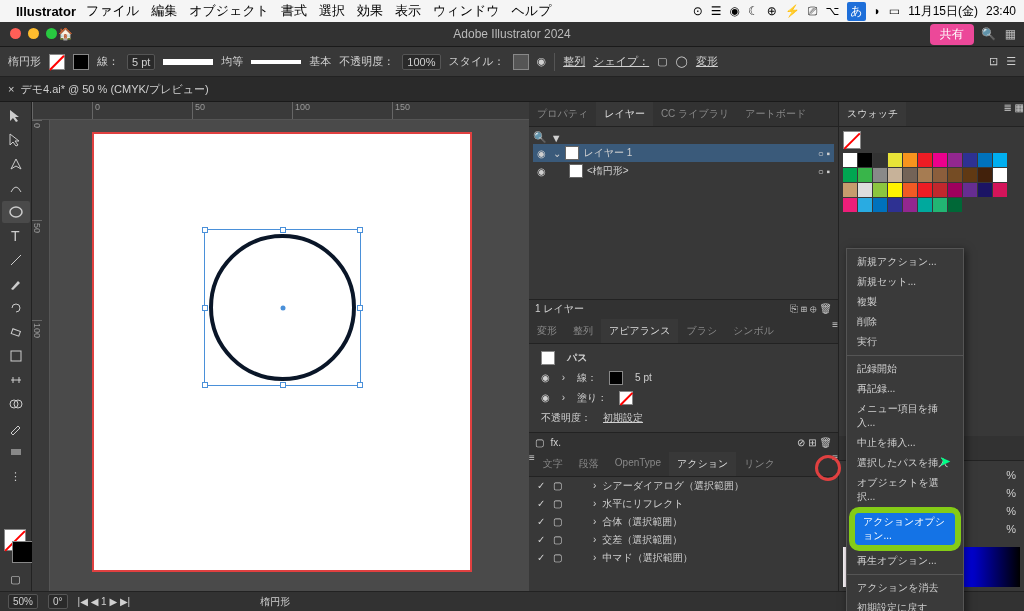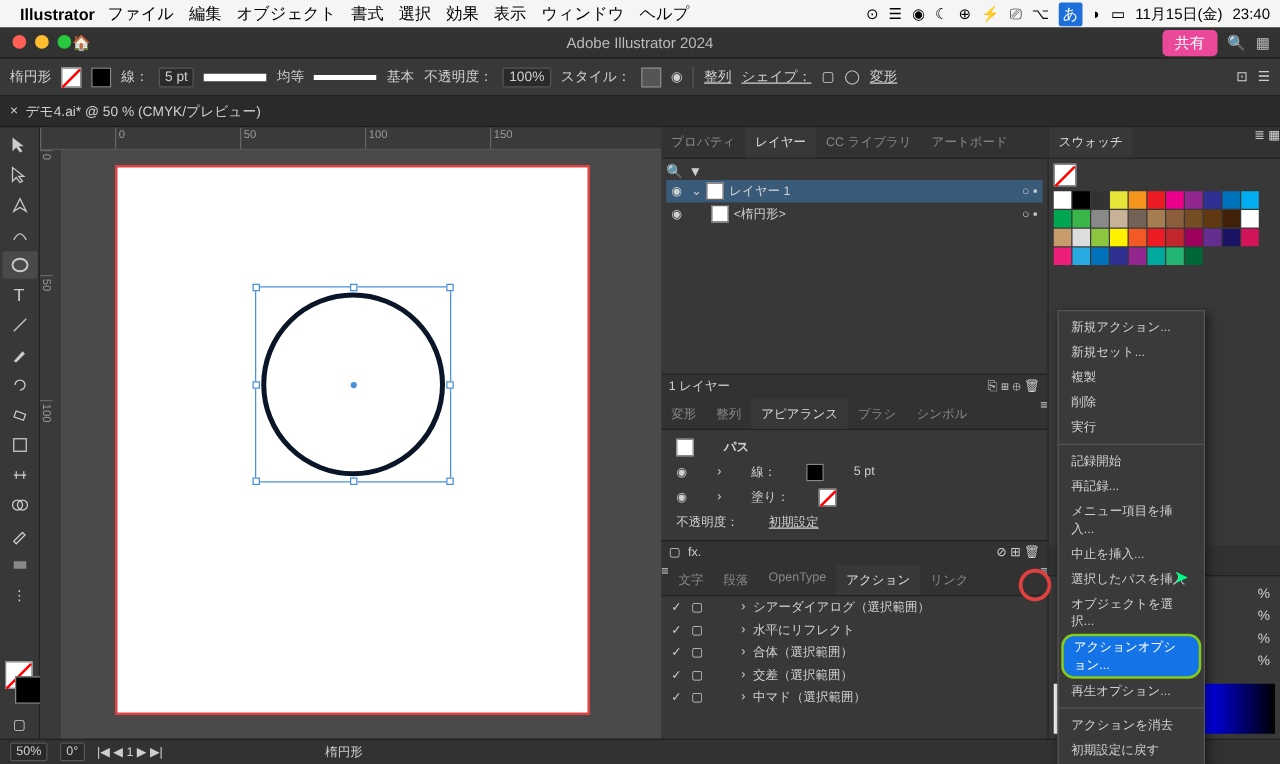--- a/index.html
+++ b/index.html
@@ -57,34 +57,34 @@
 .panel-tab { padding:5px 8px; cursor:default; color:#888;}
 .panel-tab.active { background:#383838; color:#ddd; }
 .panel-body { padding:4px; }
 
 .layer-search { width:100%; background:#2a2a2a; border:none; padding:3px 6px; color:#ccc; font-size:10px; margin-bottom:4px; border-radius:3px;}
 .layer-row { display:flex; align-items:center; padding:2px 4px; gap:4px; font-size:10px;}
 .layer-row.sel { background:#3a5a7a; }
 .layer-thumb { width:14px; height:14px; background:#fff; border:1px solid #666;}
 .eye { width:12px; }
 
-.appearance-row { display:flex; align-items:center; gap:24px; padding:3px 8px; font-size:10px;}
+.appearance-row { display:flex; align-items:center; gap:12px; padding:3px 8px; font-size:10px;}
 
 .actions-panel { flex:1; overflow:hidden; }
 .action-row { display:flex; align-items:center; padding:2px 8px; gap:6px; font-size:10px; }
 .check { width:10px; }
 
 .panels-side { width:185px; background:#383838; }
 .swatch-panel { padding:4px; }
 .swatch-grid { display:flex; flex-wrap:wrap; gap:1px; }
 .sw { width:14px; height:14px; }
 
 .context-menu { position:absolute; right:60px; top:248px; width:118px; background:#3a3a3a; border:1px solid #555; box-shadow:2px 2px 8px rgba(0,0,0,0.5); z-index:100; font-size:10px; padding:3px 0;}
 .cm-item { padding:3px 10px; cursor:default; }
-.cm-item.highlighted { background:#1473e6; color:#fff; border:2px solid #84cc16; border-radius:10px; margin:0 2px; padding:2px 8px;}
+.cm-item.highlighted { background:#1473e6; color:#fff; border:6px solid #84cc16; border-radius:10px; margin:0 2px; padding:2px 8px;}
 .cm-sep { height:1px; background:#555; margin:3px 0;}
 
 .red-circle { position:absolute; width:26px; height:26px; border:3px solid #e04040; border-radius:50%; z-index:101;}
 
 .statusbar { height:20px; background:#323232; border-top:1px solid #222; display:flex; align-items:center; padding:0 8px; gap:10px; font-size:10px; position:absolute; bottom:0; left:0; right:0;}
 
 .panel-footer-bar { height:20px; background:#323232; border-top:1px solid #222; display:flex; align-items:center; padding:0 6px; gap:6px; font-size:10px;}
 .panel-menu-icon { margin-left:auto; }
 
 .cursor-arrow { position:absolute; right:73px; top:453px; z-index:102; color:#0f8; font-size:14px;}

